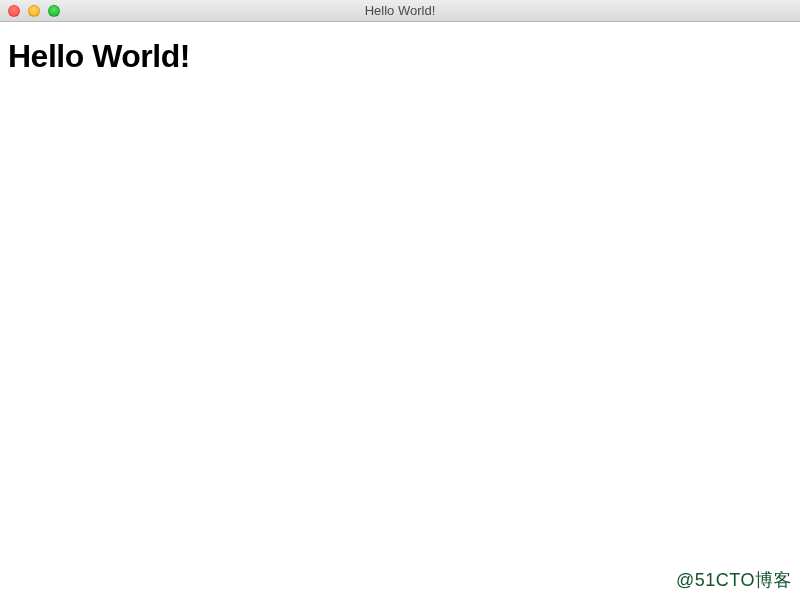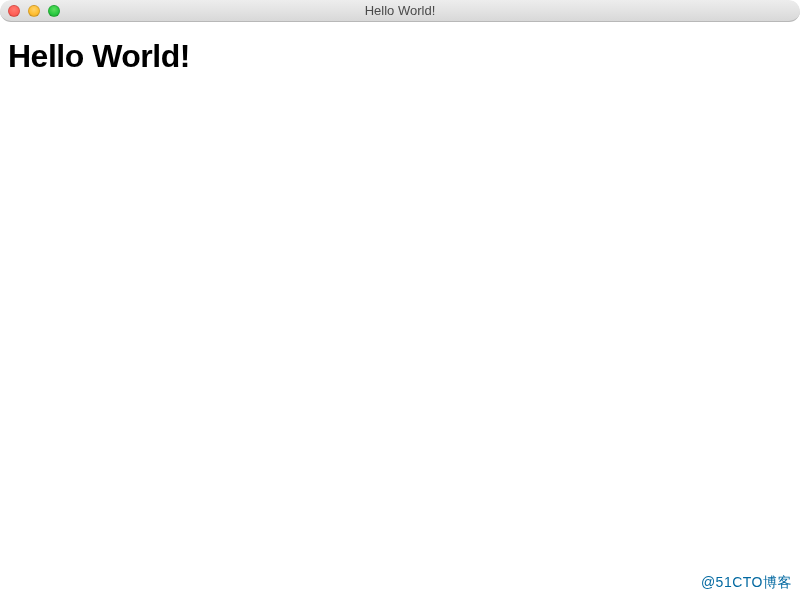--- a/index.html
+++ b/index.html
@@ -1,19 +1,18 @@
 <!DOCTYPE html>
 <html><head>
   <meta charset="utf-8">
   <style>
     * {
       margin: 0;
       padding: 0;
       box-sizing: border-box;
-      border-radius: 11px;
     }
     body {
       width: 800px;
       height: 600px;
       background: #ffffff;
       font-family: -apple-system, BlinkMacSystemFont, "Helvetica Neue", Helvetica, Arial, sans-serif;
       overflow: hidden;
       position: relative;
     }
     .title-bar {
@@ -63,22 +62,22 @@
     .heading {
       font-size: 32px;
       font-weight: 700;
       color: #000000;
       letter-spacing: -0.5px;
     }
     .watermark {
       position: absolute;
       right: 8px;
       bottom: 8px;
-      font-size: 14px;
-      color: #0369a1;
+      font-size: 18px;
+      color: #14532d;
       letter-spacing: 0.5px;
     }
   </style>
 </head>
 <body>
 
 <div class="title-bar">
   <div class="traffic-lights">
     <div class="traffic-light tl-close"></div>
     <div class="traffic-light tl-min"></div>

